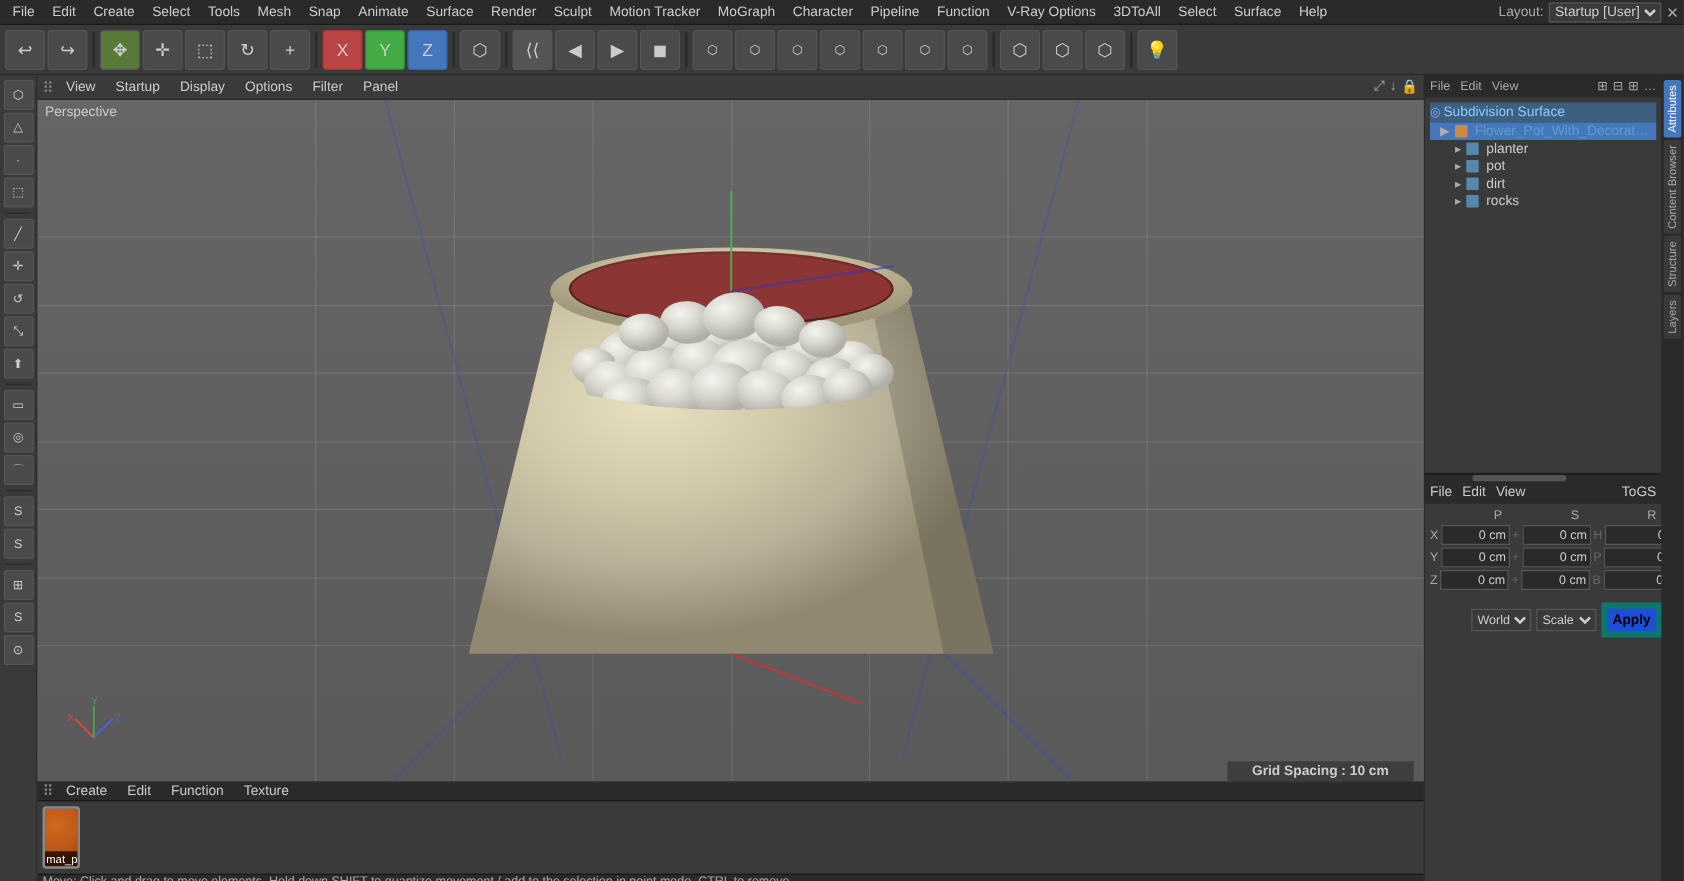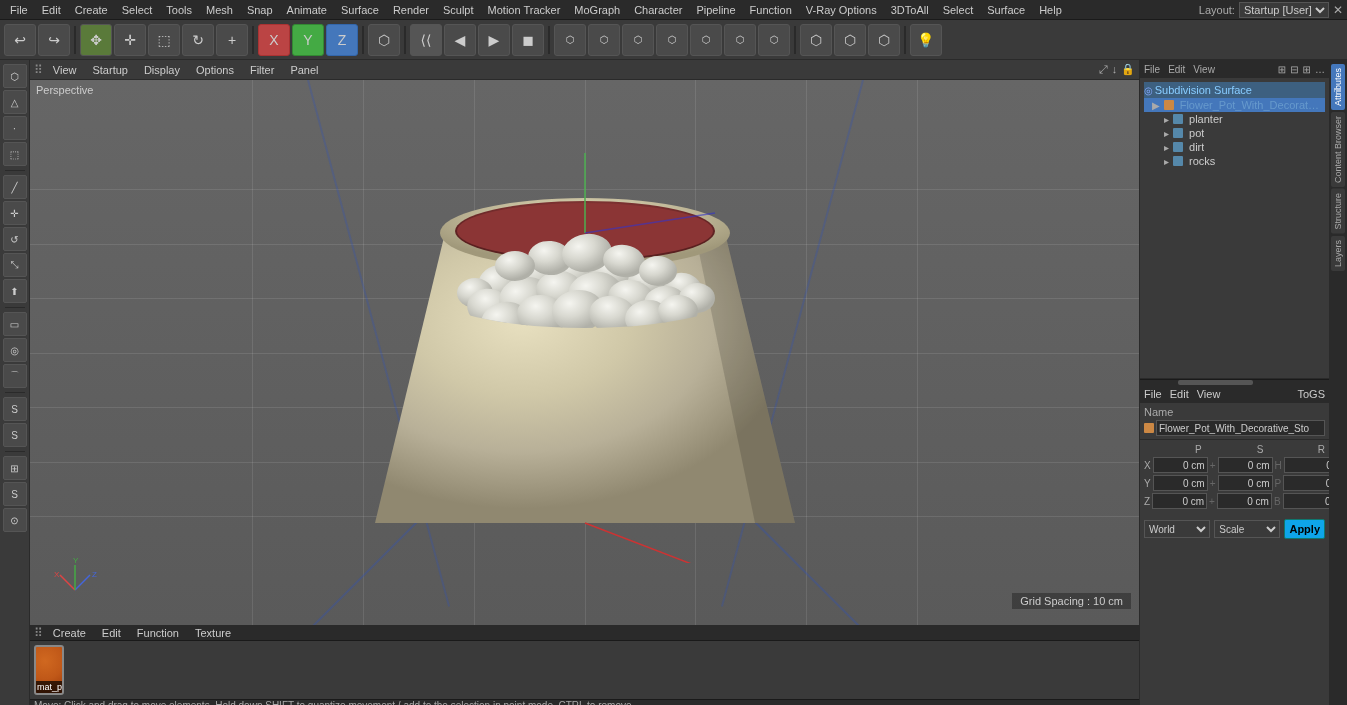--- a/index.html
+++ b/index.html
@@ -30,21 +30,21 @@
 
     
     #viewport-container { flex: 1; display: flex; flex-direction: column; }
     #viewport-tabs { display: flex; background: #3a3a3a; height: 20px; padding: 0 4px; gap: 4px; align-items: center; border-bottom: 1px solid #2a2a2a; }
     .viewport-tab { color: #ccc; font-size: 11px; cursor: pointer; padding: 0 6px; }
     .viewport-icons { margin-left: auto; display: flex; gap: 4px; }
     .vp-icon { color: #aaa; cursor: pointer; font-size: 11px; }
 
     #viewport { flex: 1; position: relative; background: #5a5a5a; overflow: hidden; }
     #viewport-label { position: absolute; top: 4px; left: 6px; color: #ccc; font-size: 11px; z-index: 2; }
-    #grid-label { position: absolute; bottom: 16px; right: 8px; color: #ccc; font-size: 11px; background: rgba(0,0,0,0.3); padding: 2px 8px; }
+    #grid-label { position: absolute; bottom: 0; right: 8px; color: #ccc; font-size: 11px; background: rgba(0,0,0,0.3); padding: 2px 20px; font-weight: bold; }
 
     
     #scene { width: 100%; height: 100%; position: relative; background: linear-gradient(180deg, #666 0%, #5a5a5a 100%); }
 
     
     .grid-line-h { position: absolute; left: 0; right: 0; height: 1px; background: rgba(255,255,255,0.1); }
     .grid-line-v { position: absolute; top: 0; bottom: 0; width: 1px; background: rgba(255,255,255,0.1); }
 
     
     #axis-indicator { position: absolute; bottom: 20px; left: 20px; width: 50px; height: 50px; }
@@ -75,23 +75,23 @@
     
     #right-bottom { height: 320px; display: flex; flex-direction: column; }
     #right-bottom-header { display: flex; align-items: center; background: #2a2a2a; padding: 0 4px; height: 18px; gap: 8px; }
     .rb-header-tab { color: #ccc; font-size: 11px; cursor: pointer; }
 
     #coord-section { padding: 4px; }
     .coord-row { display: flex; align-items: center; gap: 2px; margin-bottom: 2px; }
     .coord-label { font-size: 10px; color: #aaa; width: 12px; }
     .coord-input { width: 55px; height: 16px; background: #2a2a2a; border: 1px solid #555; color: #ccc; font-size: 10px; text-align: right; padding: 0 2px; }
     .coord-sep { font-size: 10px; color: #666; width: 12px; text-align: center; }
-    #apply-btn { background: #0ea5e9; border: 1px solid #0f766e; color: #000; font-size: 11px; padding: 3px 4px; cursor: pointer; border-radius: 2px; font-weight: bold; }
-
-    #world-row { display: flex; gap: 4px; padding: 4px; align-items: center; }
+    #apply-btn { background: #1d4ed8; border: 5px solid #0f766e; color: #000; font-size: 11px; padding: 3px 4px; cursor: pointer; border-radius: 2px; font-weight: bold; }
+
+    #world-row { display: flex; gap: 4px; padding: 4px; align-items: center; margin-left: 33px; }
     .world-select { flex: 1; height: 18px; background: #3a3a3a; border: 1px solid #555; color: #ccc; font-size: 10px; }
 
     
     #right-tabs { width: 18px; background: #2a2a2a; display: flex; flex-direction: column; align-items: center; padding: 4px 0; gap: 2px; }
     .rtab { writing-mode: vertical-lr; transform: rotate(180deg); font-size: 9px; color: #aaa; cursor: pointer; padding: 4px 2px; background: #3a3a3a; border-radius: 2px; white-space: nowrap; }
     .rtab.active { color: #fff; background: #4477bb; }
   </style>
 </head>
 <body>
 
@@ -399,27 +399,20 @@
 
     <div id="right-bottom">
       <div id="right-bottom-header">
         <span class="rb-header-tab">File</span>
         <span class="rb-header-tab">Edit</span>
         <span class="rb-header-tab">View</span>
         <span style="flex:1;"></span>
         <span style="color:#ccc;font-size:11px;">ToGS</span>
       </div>
 
-      <div style="padding:3px 4px;border-bottom:1px solid #2a2a2a;">
-        <span style="font-size:11px;color:#aaa;">Name</span>
-        <div style="display:flex;align-items:center;gap:2px;margin-top:2px;">
-          <span style="display:inline-block;width:10px;height:10px;background:#cc8844;border-radius:1px;"></span>
-          <input type="text" style="flex: 1 1 0%; height: 16px; background: rgb(42, 42, 42); border: 1px solid rgb(85, 85, 85); color: rgb(204, 204, 204); font-size: 10px; padding: 0px 2px;" value="Flower_Pot_With_Decorative_Sto">
-        </div>
-      </div>
 
       <div id="coord-section">
 
         <div style="display:flex;gap:4px;margin-bottom:2px;">
           <div style="width:12px;"></div>
           <span style="width:55px;text-align:right;font-size:10px;color:#aaa;">P</span>
           <div style="width:12px;"></div>
           <span style="width:55px;text-align:right;font-size:10px;color:#aaa;">S</span>
           <div style="width:12px;"></div>
           <span style="width:55px;text-align:right;font-size:10px;color:#aaa;">R</span>

